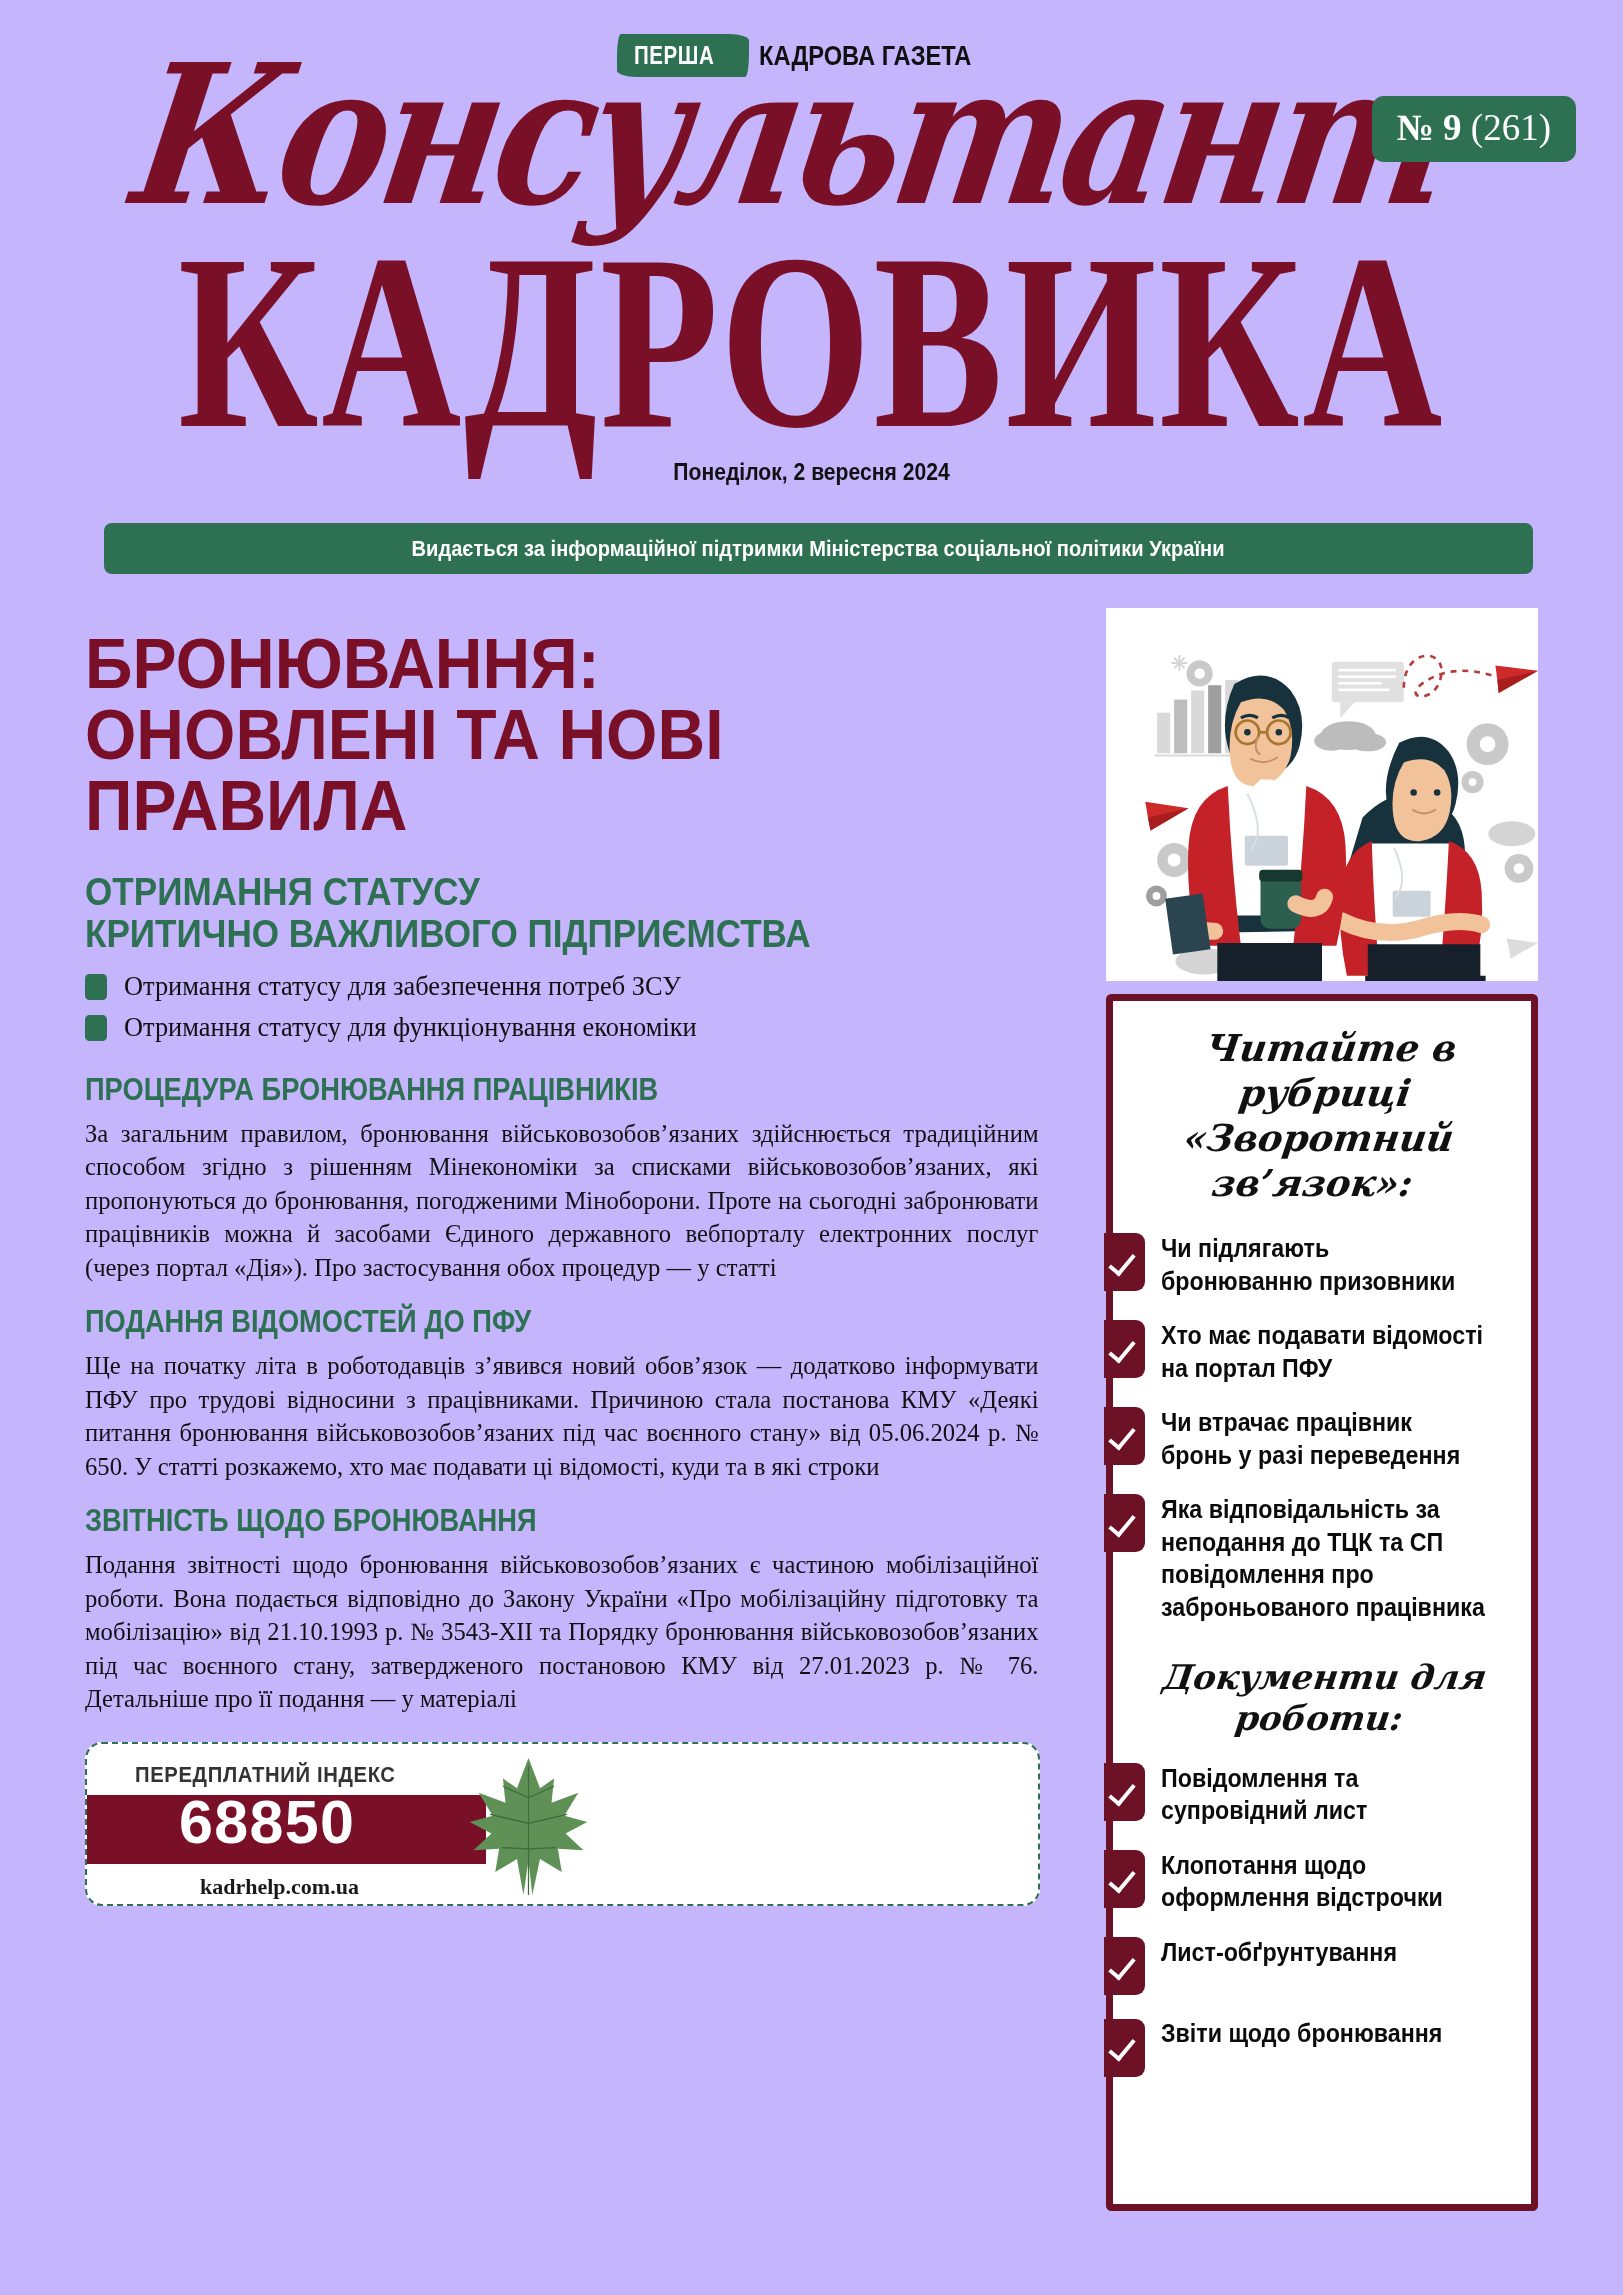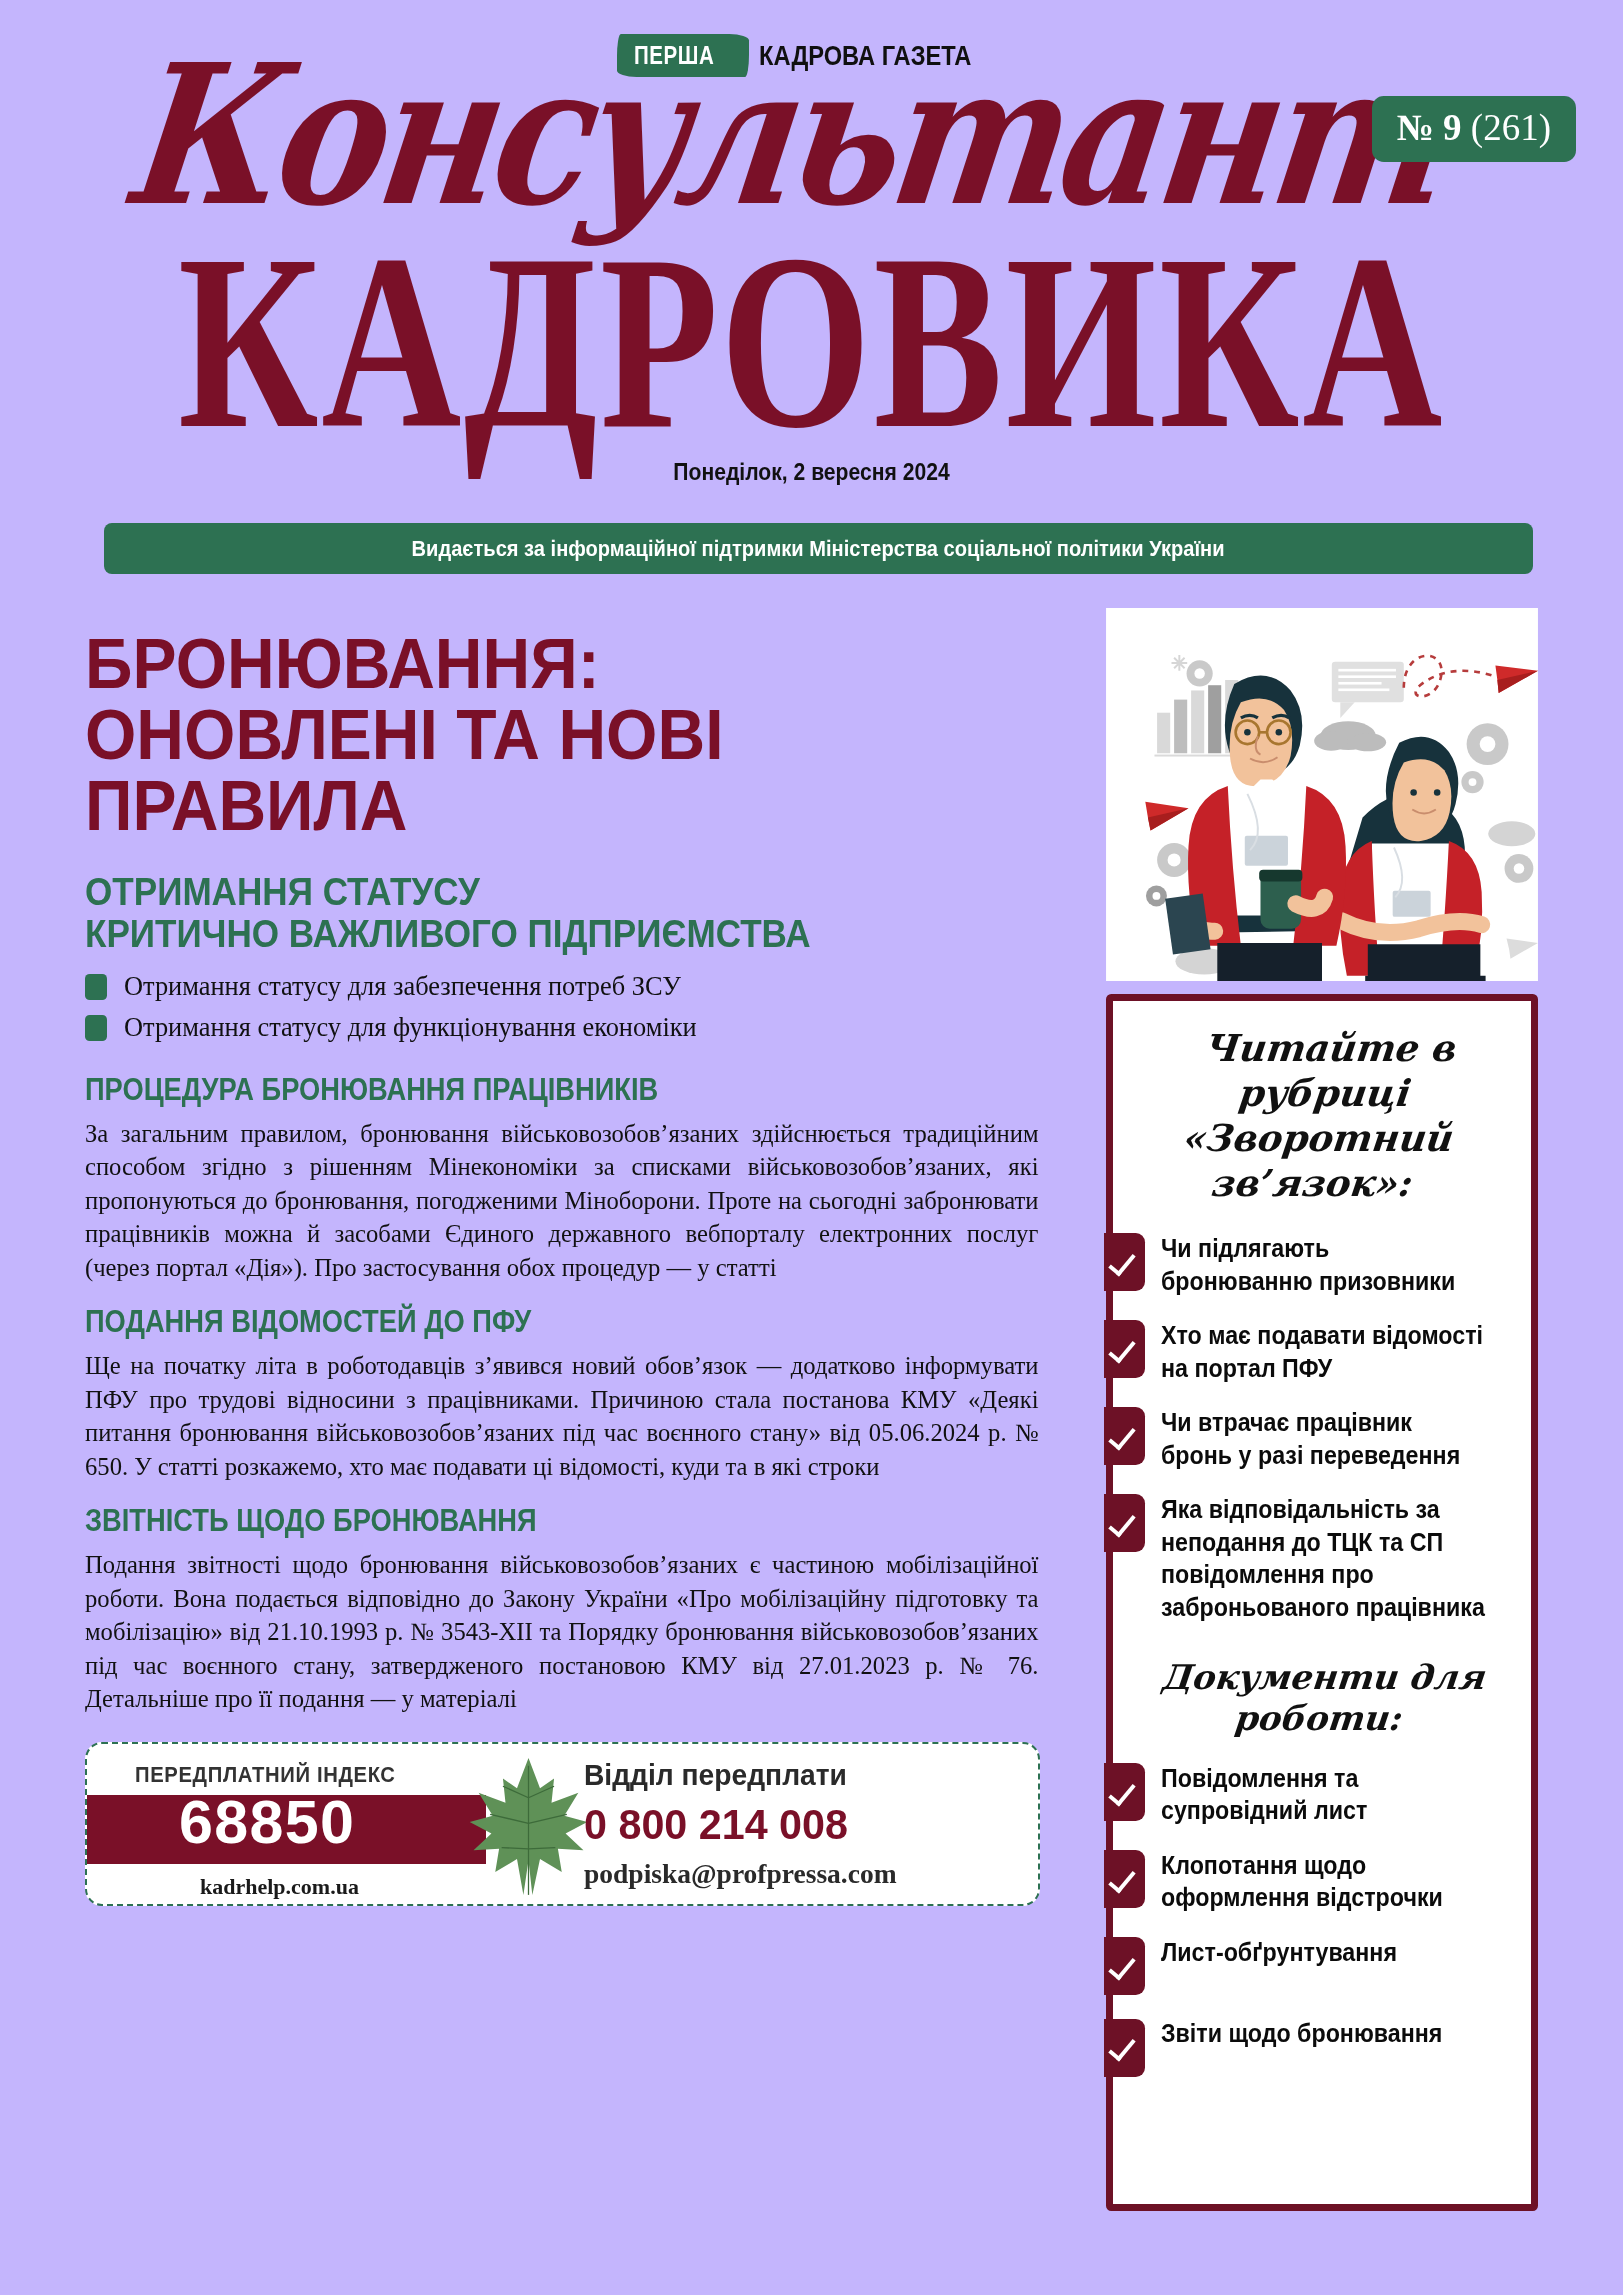--- a/index.html
+++ b/index.html
@@ -301,25 +301,20 @@
         </div>
 
         <svg class="leaf" viewBox="0 0 200 230">
           <path d="M100 8 L118 55 L140 40 L136 78 L178 62 L156 98 L192 108 L158 126 L186 152 L146 150 L152 186
                    L118 166 L106 222 L100 168 L92 222 L82 166 L48 186 L54 150 L14 152 L42 126 L8 108 L44 98
                    L22 62 L64 78 L60 40 L82 55 Z" fill="#5f9157"></path>
           <path d="M100 20 L100 222" stroke="#3d6b3a" stroke-width="2" fill="none"></path>
           <path d="M100 70 L60 52 M100 70 L140 52 M100 110 L40 96 M100 110 L160 96 M100 150 L58 148 M100 150 L142 148" stroke="#3d6b3a" stroke-width="2" fill="none"></path>
         </svg>
 
-        <div class="sub-right">
-          <div class="sub-dept">Відділ передплати</div>
-          <div class="sub-phone">0 800 214 008</div>
-          <div class="sub-mail">podpiska@profpressa.com</div>
-        </div>
       </div>
     </div>
 
     <div class="right-col">
 
       
       <svg class="illu" viewBox="0 0 660 570">
         <rect x="0" y="0" width="660" height="570" fill="#ffffff"></rect>
 
         <g>

